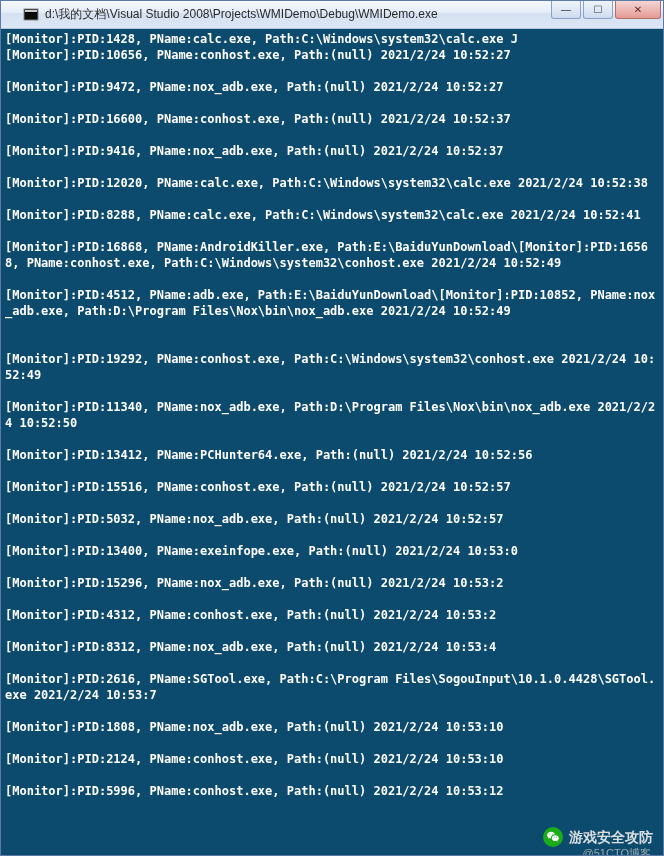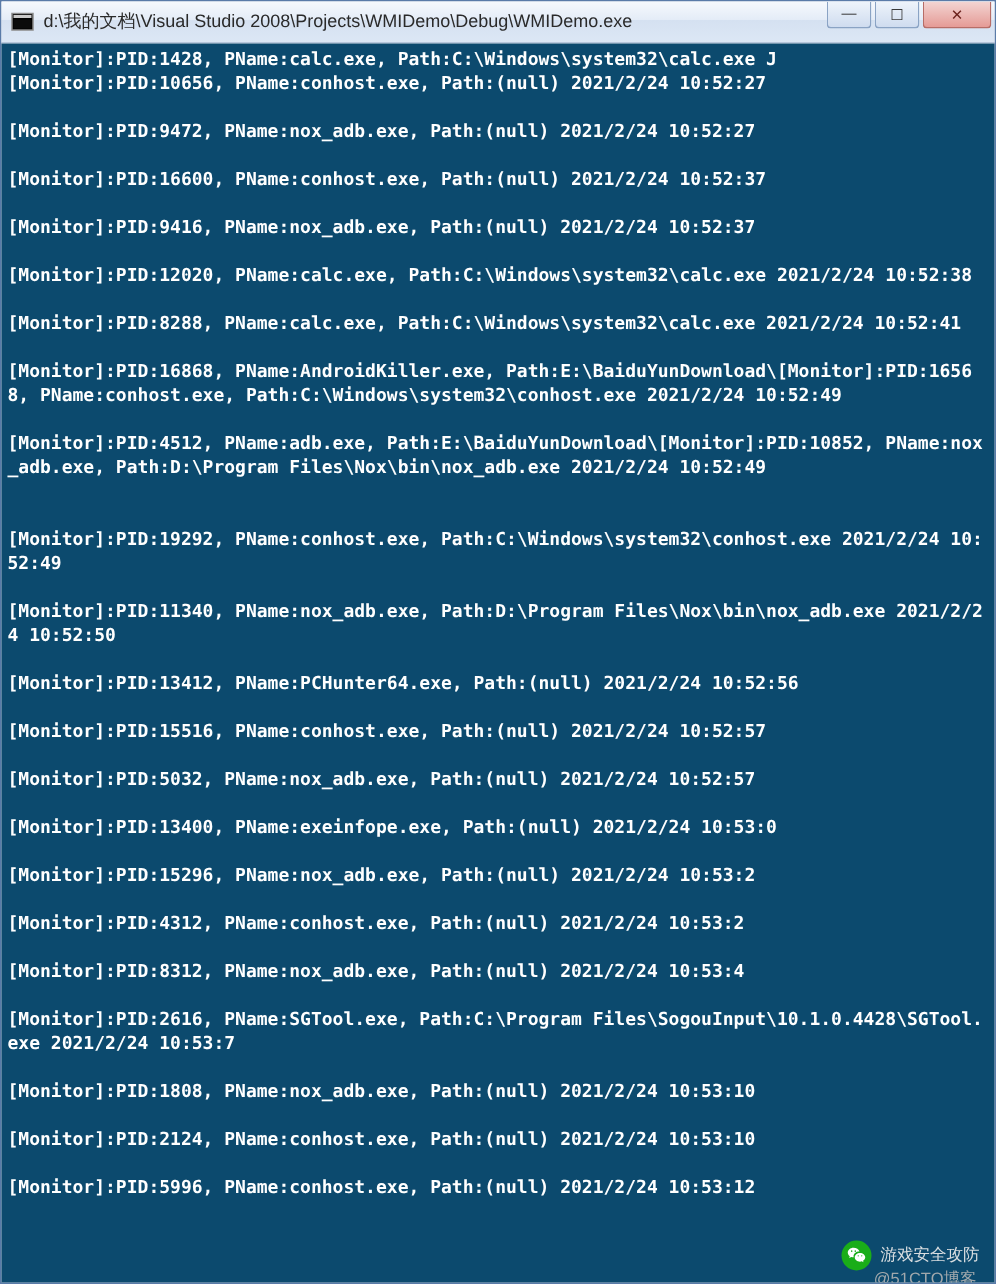--- a/index.html
+++ b/index.html
@@ -8,21 +8,21 @@
       width: 664px; height: 856px;
       background: #fff;
       border: 1px solid #5a7ba8;
       display: flex; flex-direction: column;
       position: relative;
     }
     .titlebar {
       height: 28px;
       background: linear-gradient(to bottom, #f6f9fd 0%, #e4ecf7 45%, #d5e1f1 46%, #dce7f5 100%);
       display: flex; align-items: center;
-      padding-left: 6px;
+      padding-left: 22px;
       border-bottom: 1px solid #b7c6db;
       font-size: 12px; color: #2a2a2a;
     }
     .titlebar .appicon {
       width: 16px; height: 16px; margin-right: 6px;
       display: inline-flex; align-items: center; justify-content: center;
     }
     .titlebar .title-text {
       flex: 1; white-space: nowrap; overflow: hidden; text-overflow: ellipsis;
     }
@@ -55,21 +55,21 @@
       right: 10px; bottom: 8px;
       display: flex; align-items: center;
       gap: 6px;
       pointer-events: none;
     }
     .wm-badge {
       width: 20px; height: 20px; border-radius: 50%;
       background: #1aad19; display: flex; align-items: center; justify-content: center;
     }
     .wm-badge svg { width: 14px; height: 14px; }
-    .wm-text { color: #eaeaea; font-size: 11px; font-family: "Microsoft YaHei", sans-serif; font-weight: normal; opacity: .92; }
+    .wm-text { color: #eaeaea; font-size: 14px; font-family: "Microsoft YaHei", sans-serif; font-weight: bold; opacity: .92; }
     .wm-sub {
       position: absolute; right: 12px; bottom: -6px;
       color: #b5b5b5; font-size: 11px; font-family: "Microsoft YaHei", sans-serif; font-weight: normal;
       opacity: .88;
     }
     .blank { height: 16px; }
   </style>
 </head>
 <body>
 

